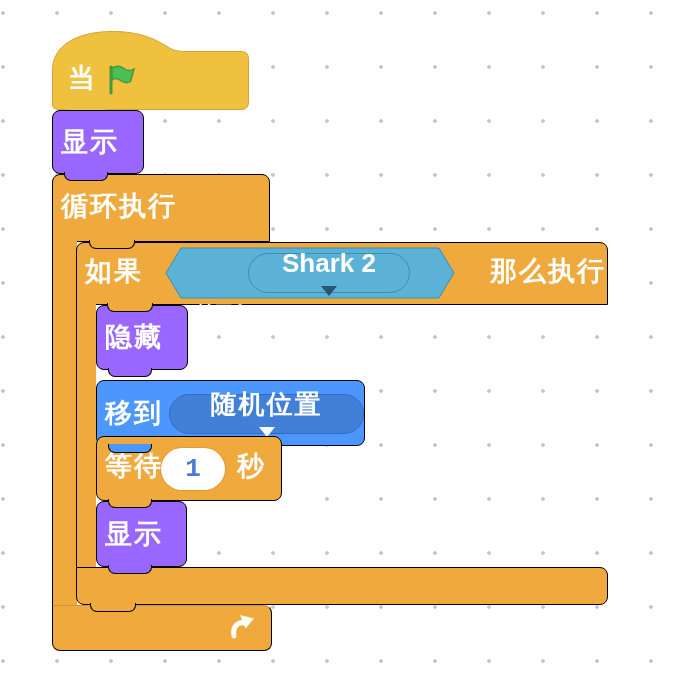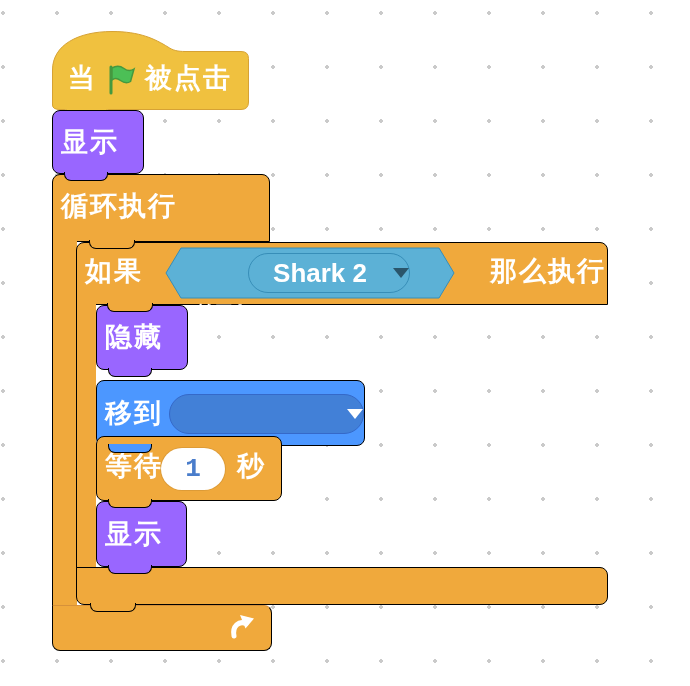--- a/index.html
+++ b/index.html
@@ -35,21 +35,21 @@
     border:1px solid; border-top:none; box-sizing:border-box;
     border-radius:0 0 7px 7px; z-index:3;
   }
   .mouthtab{
     position:absolute; width:46px; height:9px;
     border:1px solid; border-top:none; box-sizing:border-box;
     border-radius:0 0 7px 7px; z-index:3;
   }
   .pill{
     position:absolute; box-sizing:border-box; border:1px solid;
-    display:flex; align-items:center; justify-content:flex-end; gap:26px;
+    display:flex; align-items:center; justify-content:center; gap:10px;flex-direction:column;
   }
   .caret{width:0; height:0; border-left:8px solid transparent;
     border-right:8px solid transparent; border-top:10px solid;}
   .numfield{
     position:absolute; background:var(--field_white); border-radius:21px;
     box-shadow:0 0 0 1px rgba(0,0,0,0.08);
     display:flex; align-items:center; justify-content:center;
     color:var(--number_text); font-size:26px; font-weight:600;
   }
   .hexlabel{position:absolute; top:0; height:52px; display:flex; align-items:center;margin-top:44px;}
@@ -67,21 +67,20 @@
                Q47.5,88 44,88 L25,88 Q21.5,88 20,86 L17,82.5 C15.5,80.5 14.5,79.5 12,79.5
                L8,79.5 Q0.5,79.5 0.5,75 Z" style="fill:var(--events_fill); stroke:var(--events_border); stroke-width:1;"></path>
     </svg>
     <div class="abs" style="left:16px; top:17px; height:63px; display:flex; align-items:center; gap:9px;">
       <span class="blocktext">当</span>
       <svg width="30" height="32" style="margin-top:2px;">
         <path d="M5,3 L5,29" style="stroke:var(--flag_green_border); stroke-width:3; stroke-linecap:round;"></path>
         <path d="M6,4 C10,1.5 14,1.5 18,4.5 C22,7.5 25,7 28,5 L24.5,17.5
                  C21.5,19.5 18.5,19.5 14.5,16.5 C10.5,13.5 8.5,14 6,16 Z" style="fill:var(--flag_green); stroke:var(--flag_green_border); stroke-width:1.5;"></path>
       </svg>
-      <span class="blocktext">被点击</span>
     </div>
   </div>
 
   <div class="stack c-looks r8" style="left:52px; top:110px; width:92px; height:64px;">
     <span class="blocktext">显示</span>
     <div class="tab c-looks" style="left:11px;"></div>
   </div>
 
   <div class="stack c-control rtop" style="left:52px; top:174px; width:218px; height:68px;">
     <span class="blocktext">循环执行</span>
@@ -120,20 +119,21 @@
 
   <div class="stack c-looks r8" style="left:96px; top:305px; width:92px; height:65px;">
     <span class="blocktext">隐藏</span>
     <div class="tab c-looks" style="left:11px;"></div>
   </div>
 
   <div class="stack c-motion r8" style="left:96px; top:370px; width:269px; height:66px;margin-top:10px;">
     <span class="blocktext">移到</span>
     <div class="pill" style="left:72px; top:13px; width:195px; height:40px; border-radius:20px;
                              background:var(--motion_field); border-color:var(--motion_field_border);">
+      <span class="blocktext" style="font-size:26px;">随机位置</span>
       <span class="caret" style="border-top-color:#ffffff;"></span>
     </div>
     <div class="tab c-motion" style="left:11px;"></div>
   </div>
 
   <div class="stack c-control r8" style="left:96px; top:436px; width:186px; height:65px;">
     <span class="blocktext">等待</span>
     <div class="numfield" style="left:64px; top:11px; width:64px; height:42px;">1</div>
     <div class="abs blocktext" style="left:140px; top:0; height:63px; display:flex; align-items:center;">秒</div>
     <div class="tab c-control" style="left:11px;"></div>

